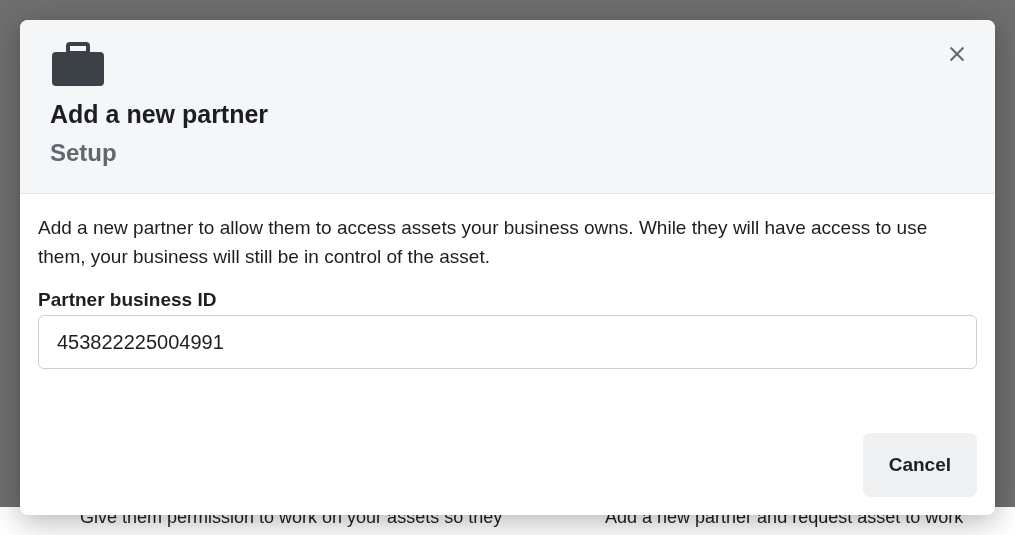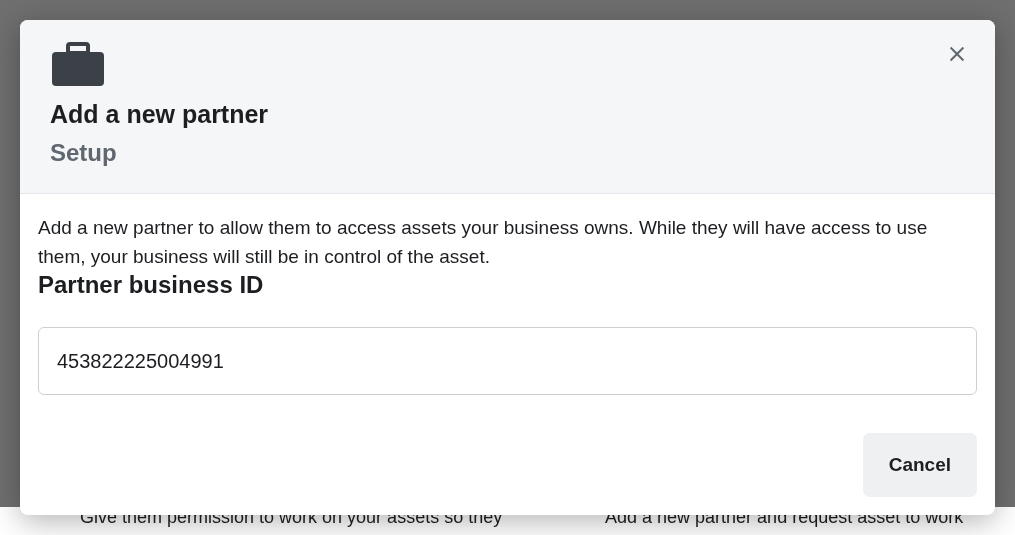--- a/index.html
+++ b/index.html
@@ -94,30 +94,31 @@
       color: #606770;
     }
     .modal-body {
       padding: 20px 18px 16px 18px;
       flex: 1;
     }
     .description {
       font-size: 19px;
       color: #1c1e21;
       line-height: 1.5;
+      margin-bottom: 18px;
     }
     .field-label {
-      font-size: 24px;
+      font-size: 19px;
       font-weight: 600;
       color: #1c1e21;
-      margin-bottom: 28px;
+      margin-bottom: 4px;
     }
     .text-input {
       width: 100%;
-      height: 68px;
+      height: 54px;
       border: 1px solid #ccd0d5;
       border-radius: 6px;
       padding: 0 18px;
       font-size: 20px;
       color: #1c1e21;
       font-family: inherit;
       outline: none;
     }
     .modal-footer {
       padding: 14px 18px 18px 18px;

